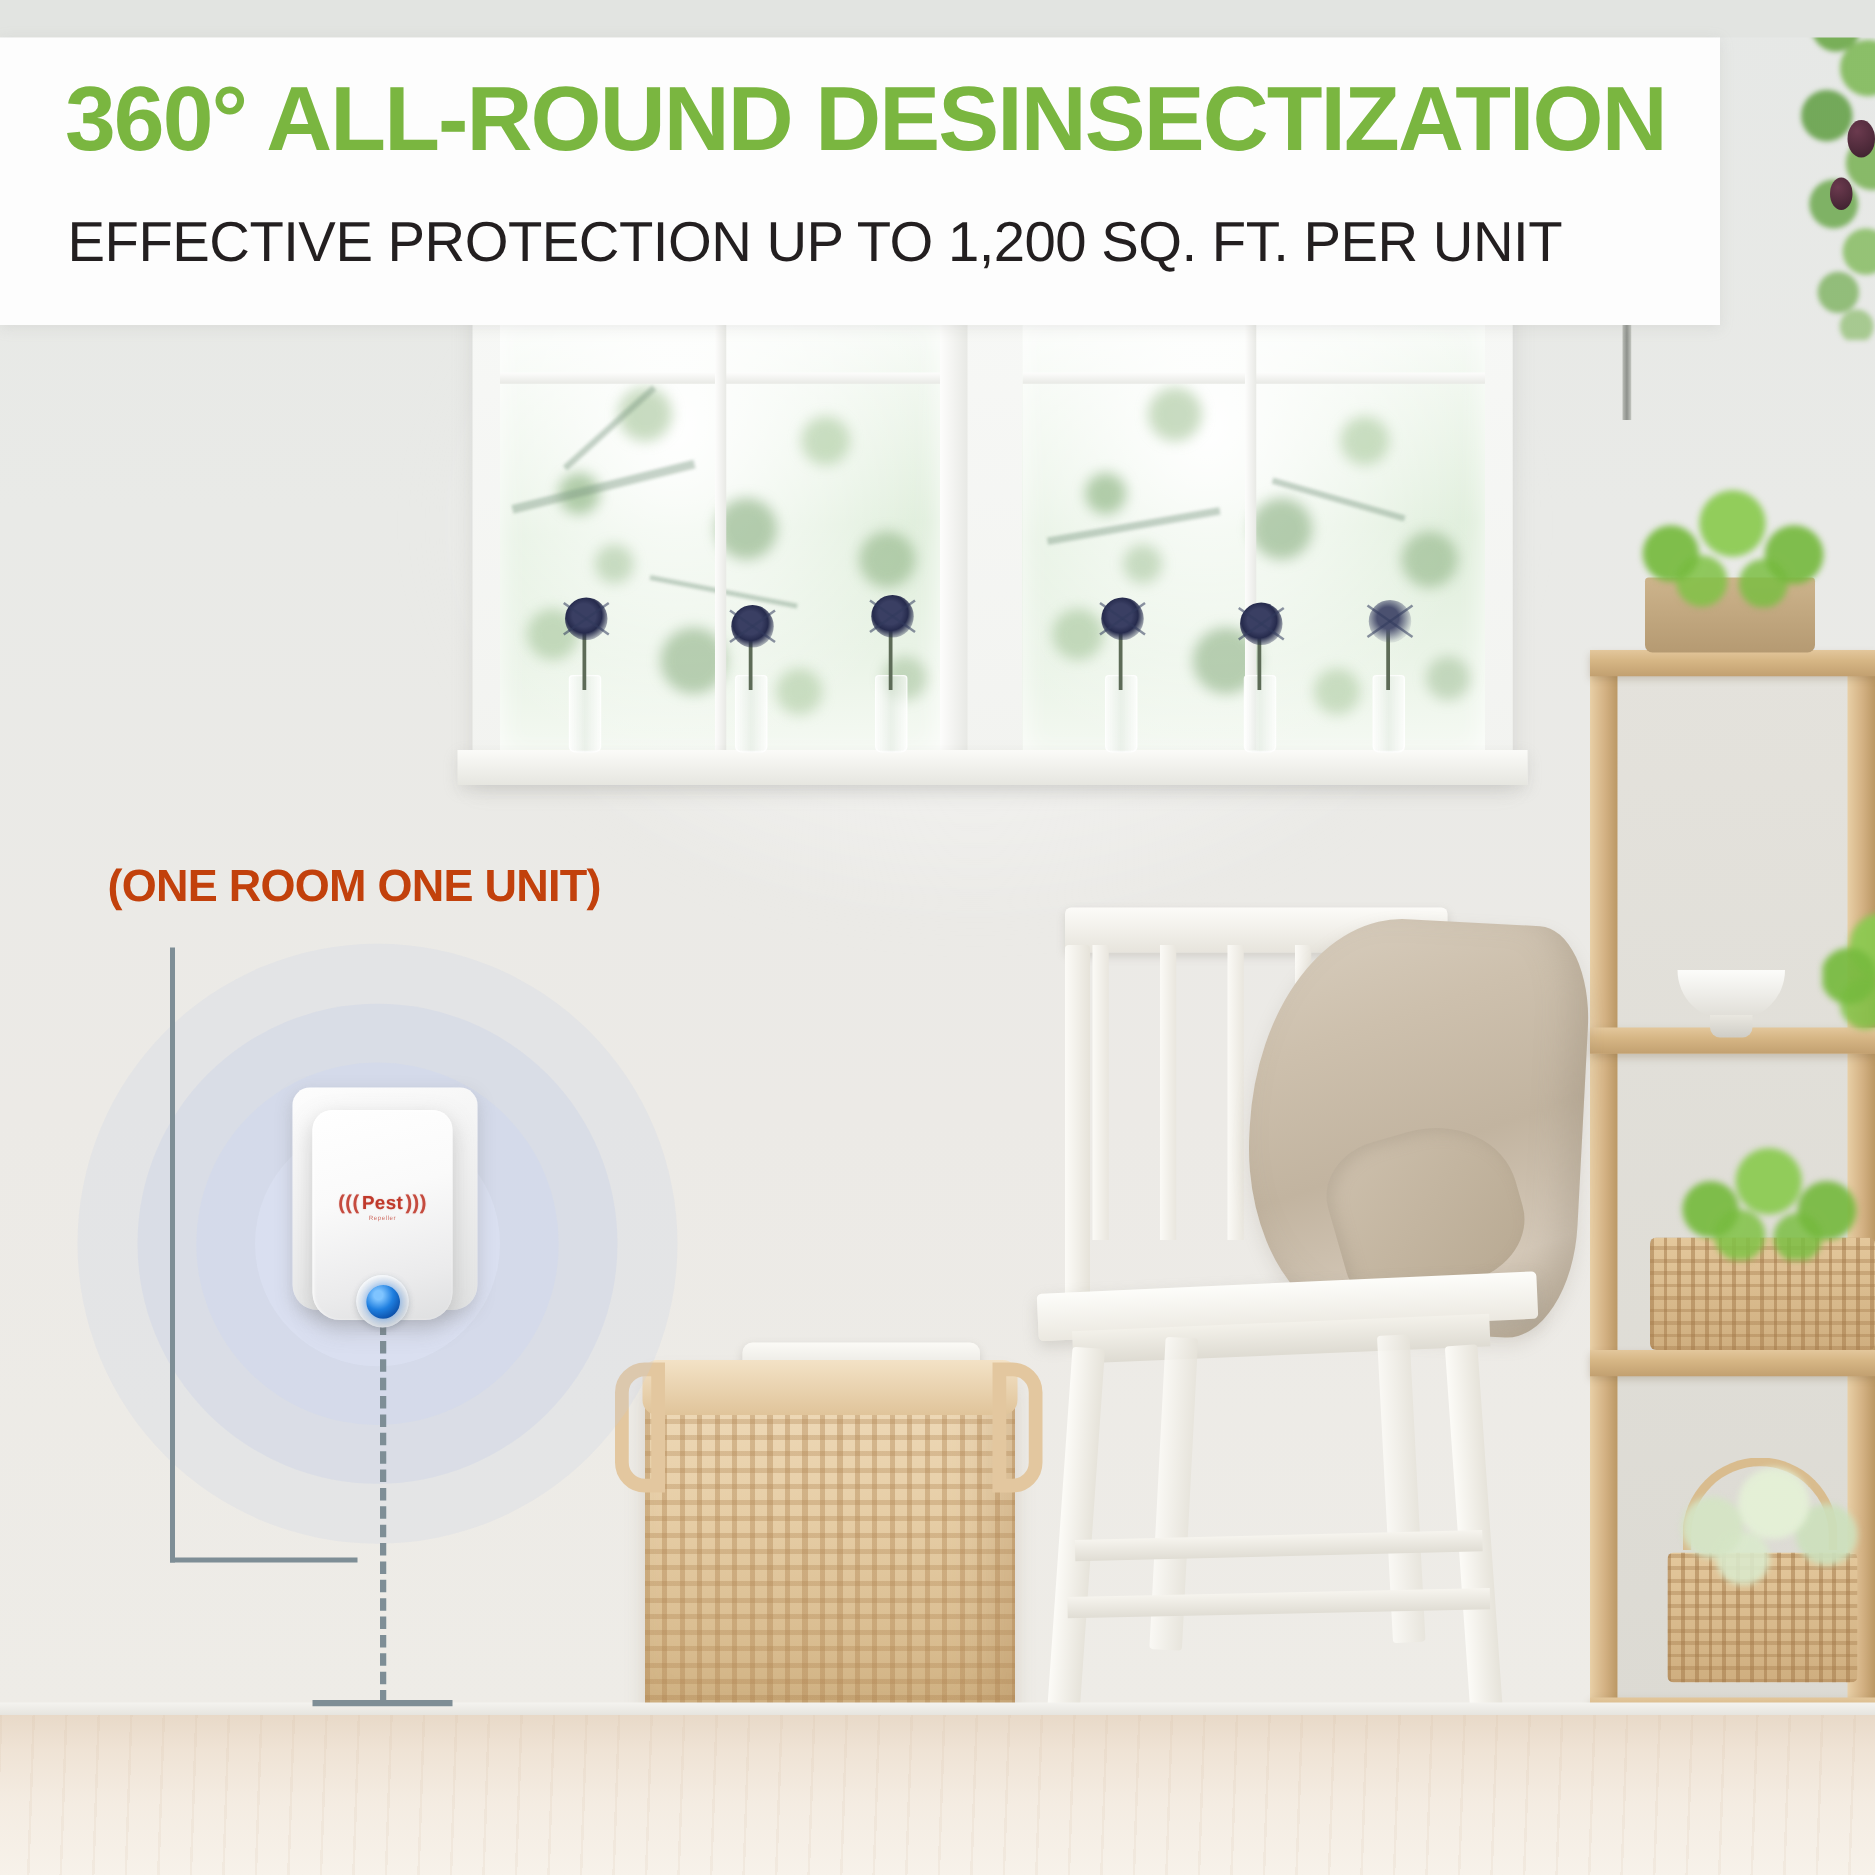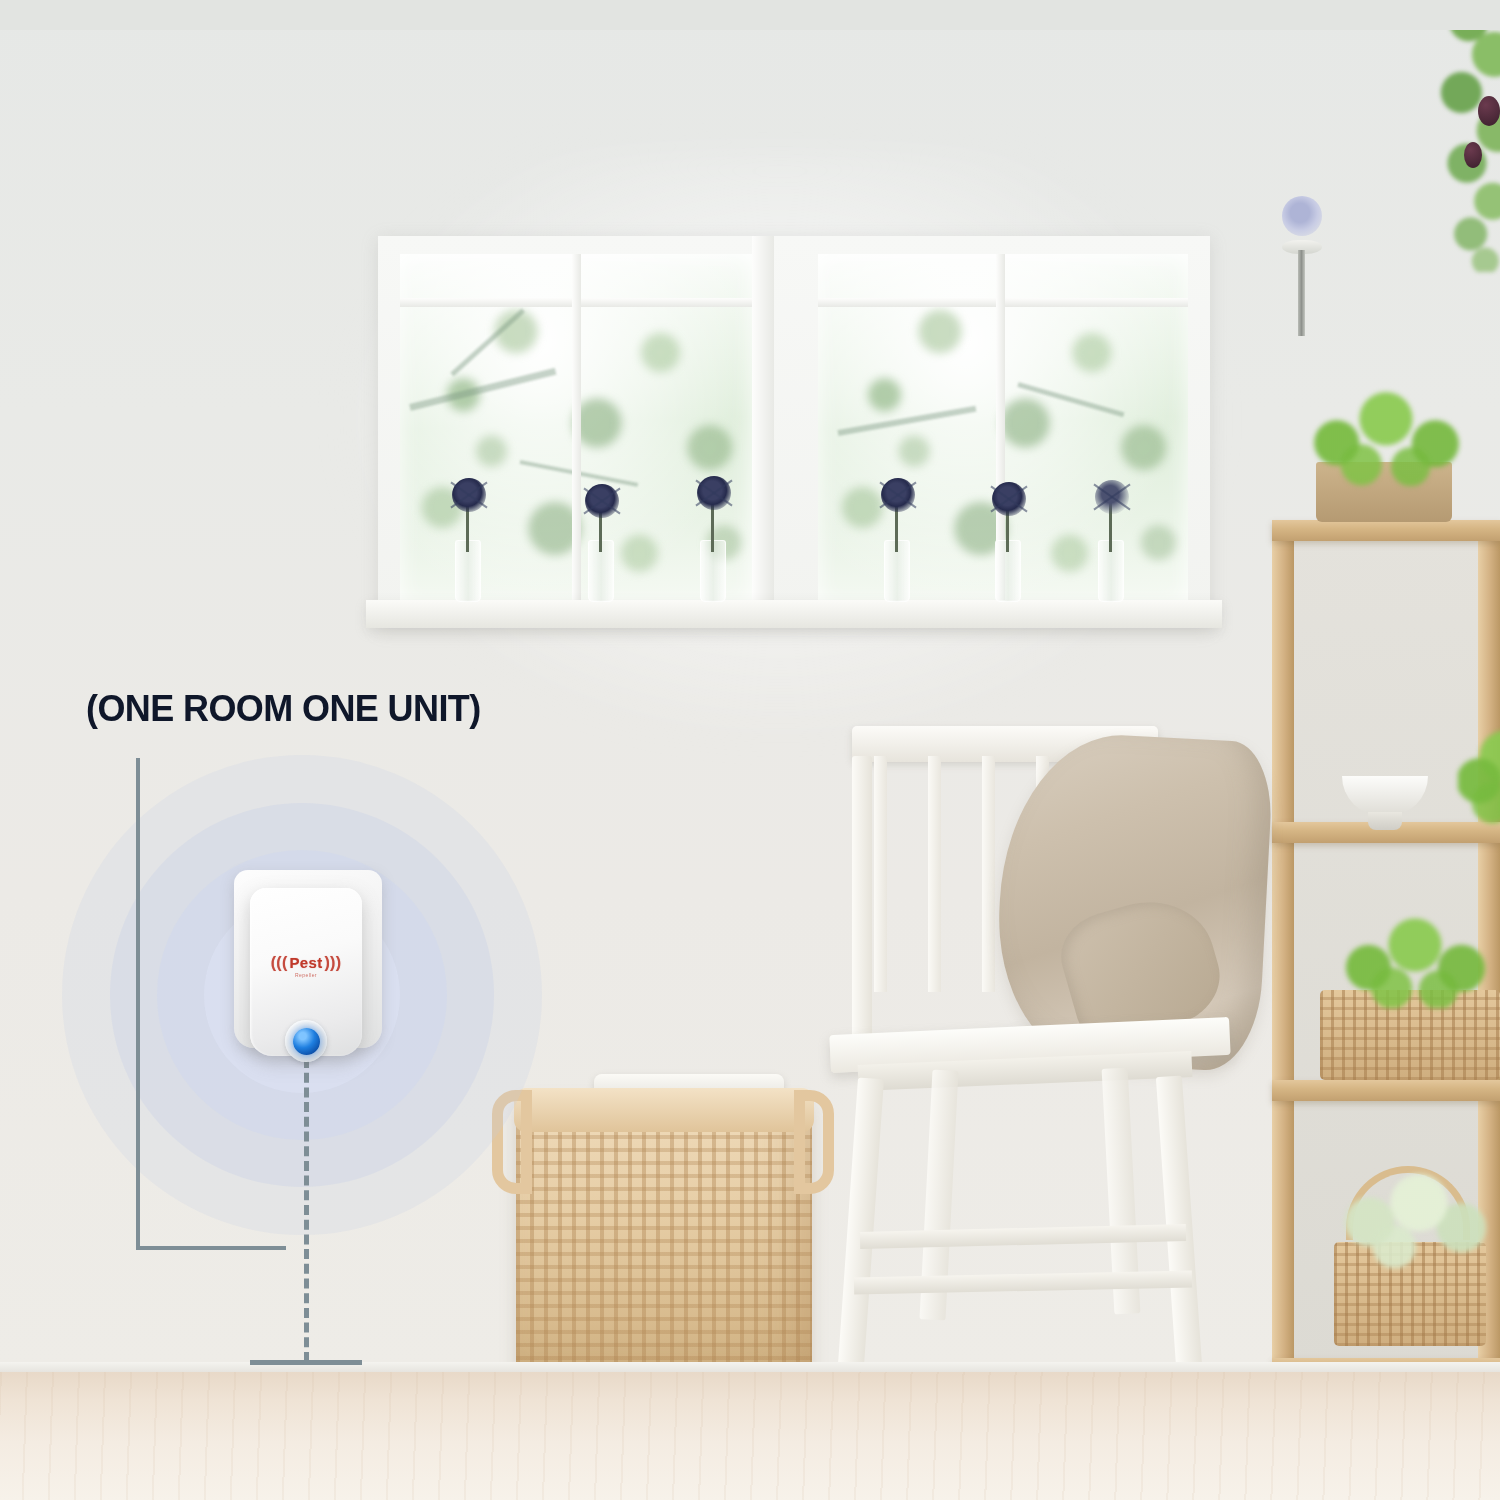--- a/index.html
+++ b/index.html
@@ -342,21 +342,21 @@
     font-size:45px; color:#231f20; letter-spacing:-.4px; white-space:nowrap;
   }
 
   
   .callout-1 {
     position:absolute; left:86px; top:636px;
     font-size:35px; color:#231f20; letter-spacing:-.3px; white-space:nowrap;
   }
   .callout-2 {
     position:absolute; left:86px; top:688px;
-    font-size:36px; font-weight:bold; color:#0f172a;
+    font-size:36px; font-weight:bold; color:#c2410c;
     letter-spacing:-.6px; white-space:nowrap;
   }
 </style>
 </head>
 <body>
 
 <div id="scene">
 
   <div class="wall"></div>
   <div class="wall-sheen"></div>
@@ -511,14 +511,18 @@
       <div class="logo-sub">Repeller</div>
       <div class="device-led">
         <div class="led-core"></div>
       </div>
     </div>
   </div>
 
   <div class="callout-2">(ONE ROOM ONE UNIT)</div>
 
   <div class="top-strip"></div>
+  <div class="banner">
+    <div class="headline">360° ALL-ROUND DESINSECTIZATION</div>
+    <div class="subhead">EFFECTIVE PROTECTION UP TO 1,200 SQ. FT. PER UNIT</div>
+  </div>
 
 </div>
 
 </body></html>

